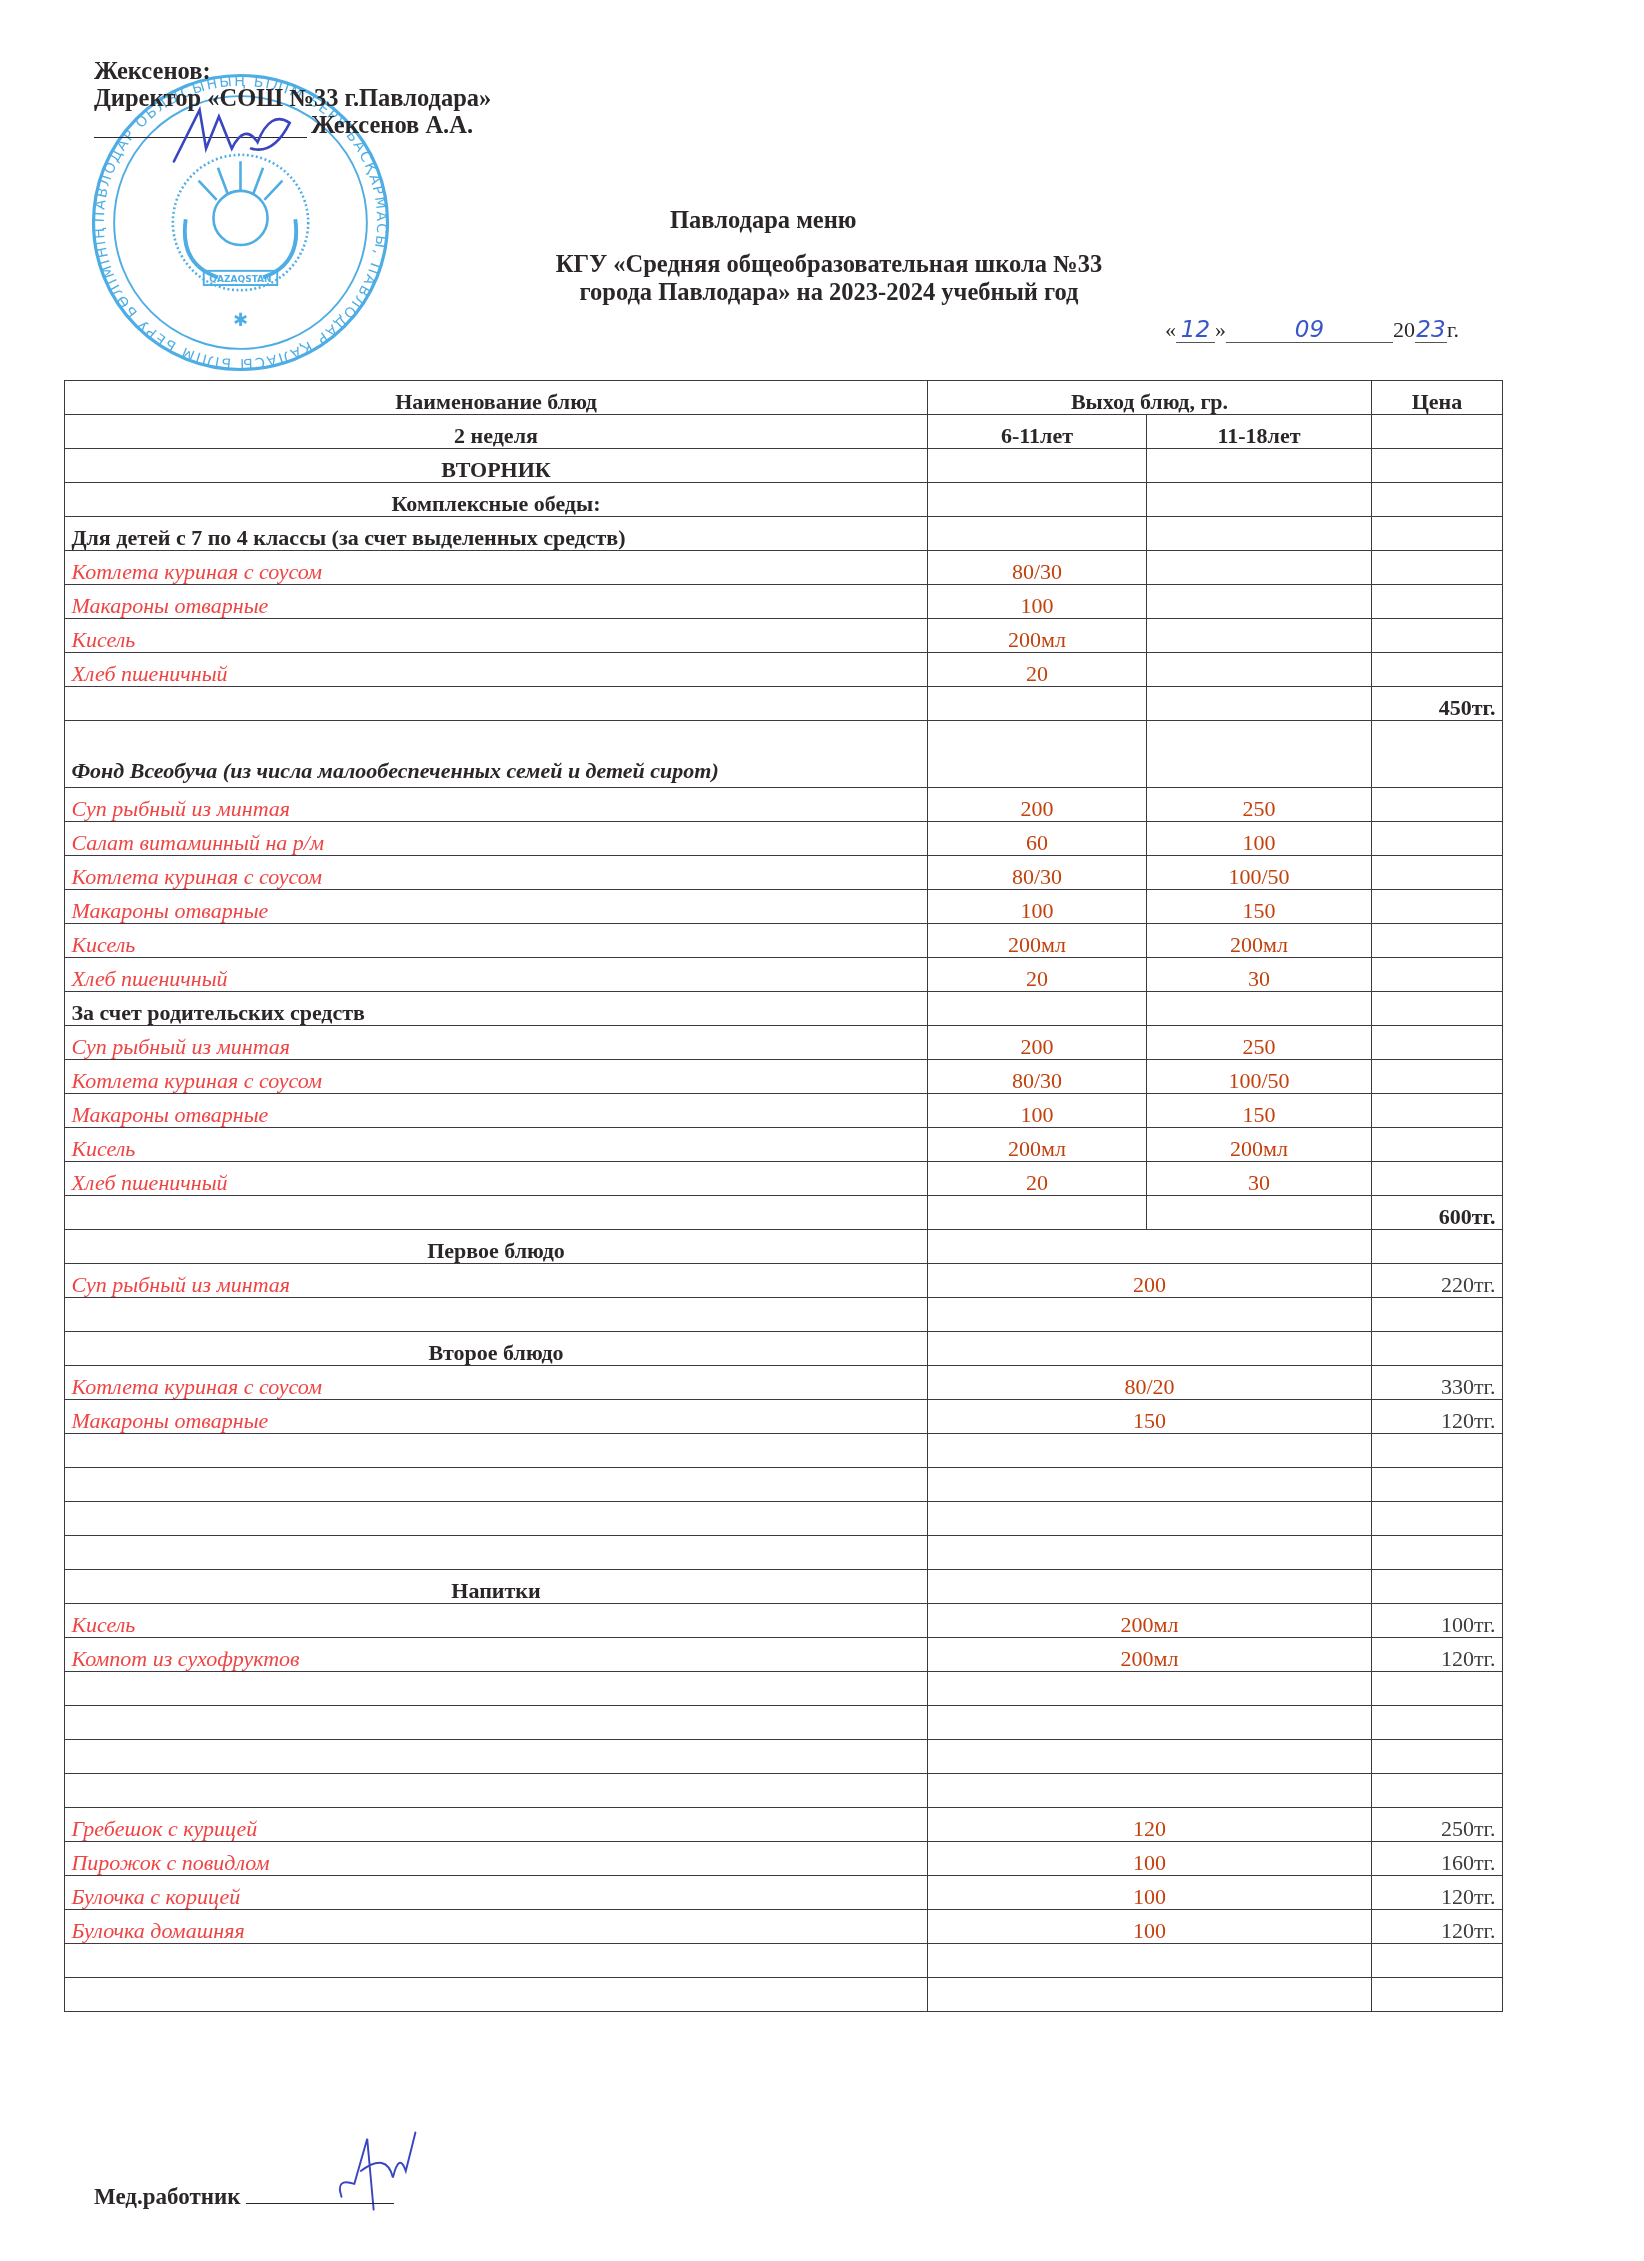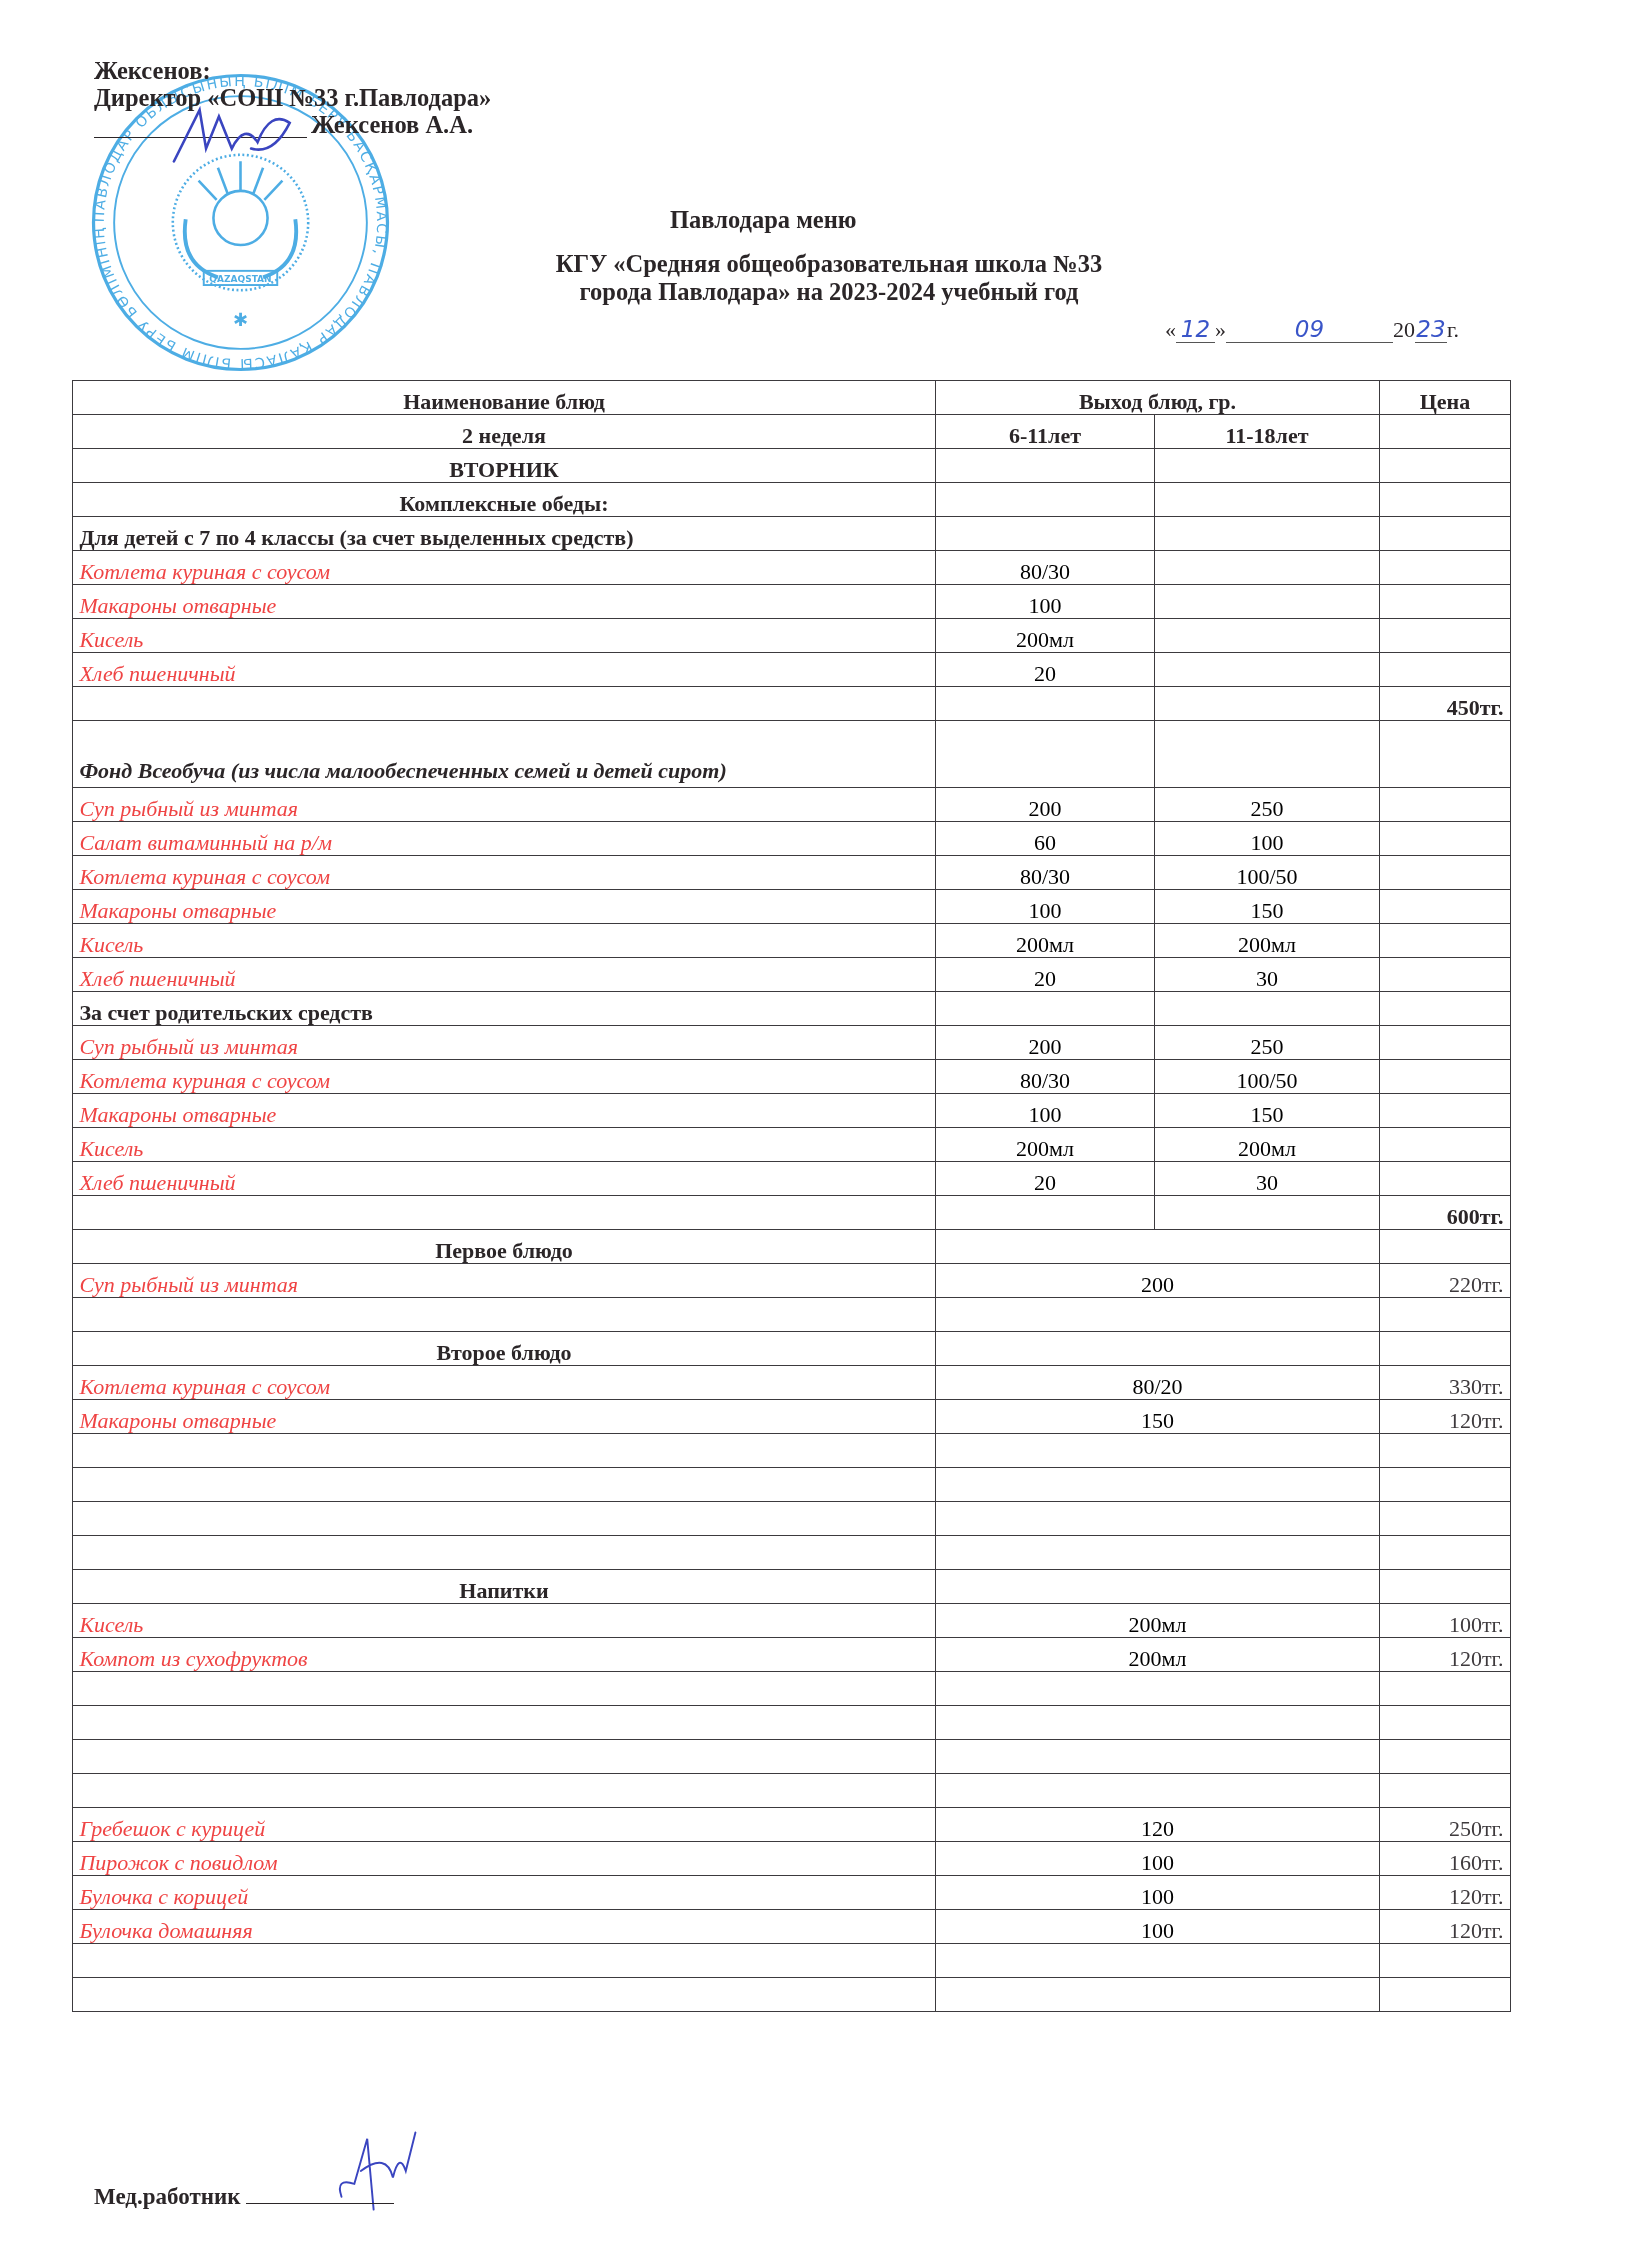--- a/index.html
+++ b/index.html
@@ -10,29 +10,29 @@
   .approval .sigline { display: inline-block; width: 213px; border-bottom: 1.9px solid #2b2628; margin-right: 3.9px; vertical-align: bottom; height: 22px; }
   .stamp { position: absolute; left: 89px; top: 71px; width: 303px; height: 303px; z-index: 2; opacity: 0.85; }
   .sig1 { position: absolute; left: 161px; top: 97px; z-index: 4; }
   .title-block { position: absolute; left: 387px; right: 0; top: 206px; text-align: center; font-weight: bold; font-size: 24.5px; line-height: 28px; }
   .title-block .t1 { position: absolute; left: 283px; top: 0; }
   .title-block .t2 { position: absolute; left: 52px; width: 780px; top: 44px; text-align: center; }
   .title-block .t3 { position: absolute; left: 52px; width: 780px; top: 72px; text-align: center; }
   .date { position: absolute; left: 1165px; top: 316px; font-size: 22px; white-space: nowrap; }
   .date .hw { color: #3a55c8; font-style: italic; font-family: "DejaVu Sans", sans-serif; font-size: 23px; }
   .date .u { display: inline-block; border-bottom: 1.3px solid #555; text-align: center; }
-  table.menu { position: absolute; left: 72px; top: 380px; width: 1438px; border-collapse: collapse; table-layout: fixed; }
+  table.menu { position: absolute; left: 64px; top: 380px; width: 1438px; border-collapse: collapse; table-layout: fixed; }
   table.menu td { border: 1.3px solid #3c3a3e; height: 33px; padding: 0 6.4px; font-size: 22px; line-height: 24.5px; vertical-align: bottom; overflow: hidden; white-space: nowrap; }
   table.menu col.c1 { width: 863px; } table.menu col.c2 { width: 219px; } table.menu col.c3 { width: 225px; } table.menu col.c4 { width: 131px; }
   td.hdr { font-weight: bold; text-align: center; }
   td.sec { font-weight: bold; text-align: center; }
   td.subsec { font-weight: bold; text-align: left; }
   td.bi { font-weight: bold; font-style: italic; white-space: normal !important; height: 66px !important; line-height: 33px !important; }
   td.dish { font-style: italic; font-weight: normal; color: #ef4444; }
-  td.num { text-align: center; color: #000000; }
+  td.num { text-align: center; color: #c2410c; }
   td.price { text-align: right; color: #3e3a3d; }
   td.total { text-align: right; font-weight: bold; }
   .med { position: absolute; left: 94px; top: 2184px; font-weight: bold; font-size: 23px; white-space: nowrap; }
   .med .sl { display: inline-block; width: 148px; border-bottom: 1.9px solid #2b2628; height: 19.3px; margin-left: 5.2px; }
   .sig2 { position: absolute; left: 322px; top: 2126px; }
 </style>
 </head>
 <body>
 
 <svg class="stamp" viewBox="0 0 470 470">

